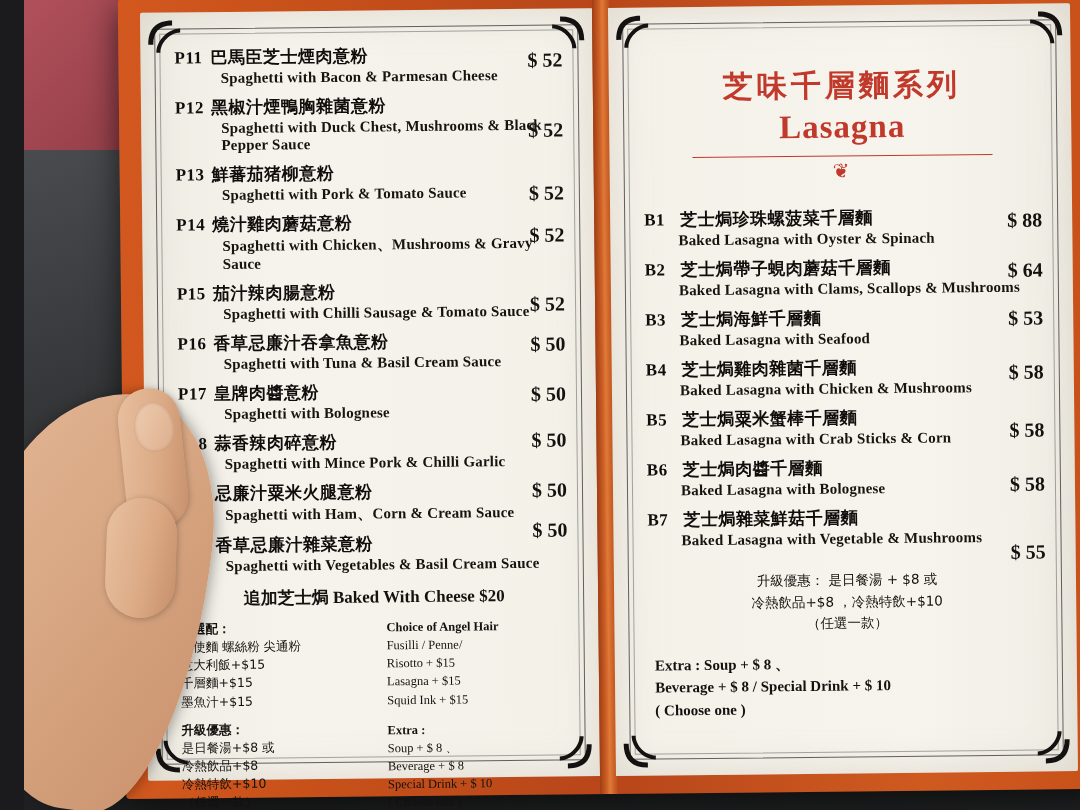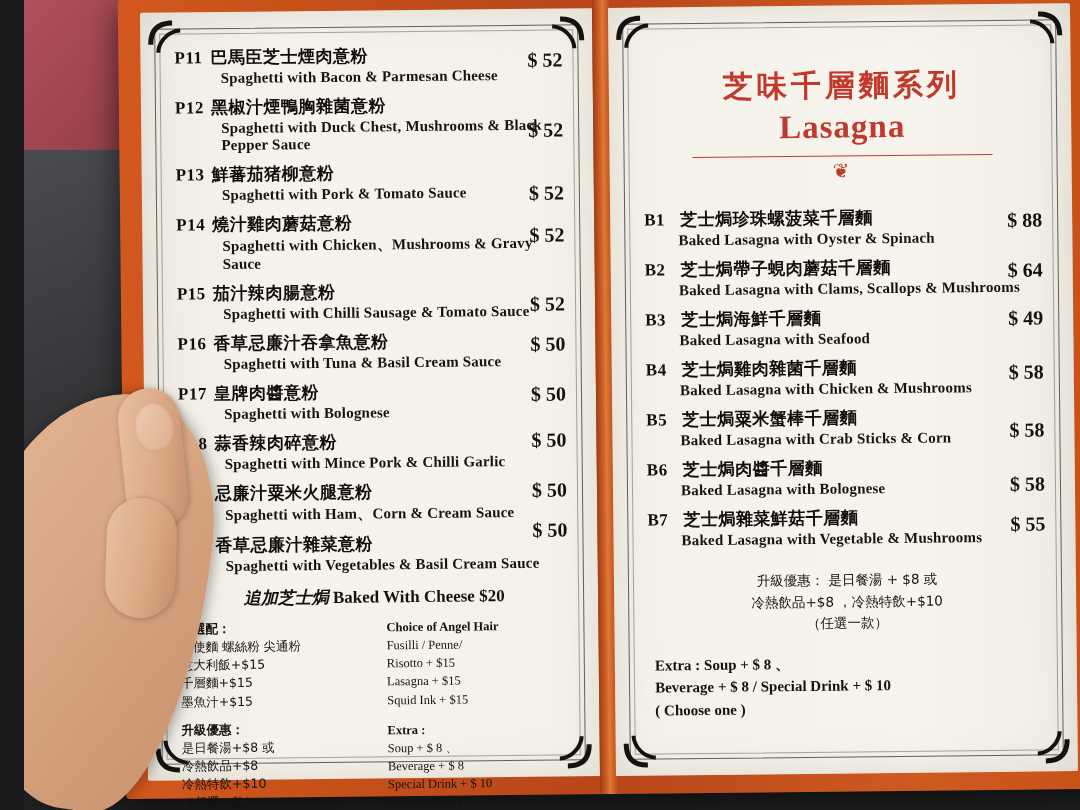--- a/index.html
+++ b/index.html
@@ -158,21 +158,21 @@
     font-family: "Liberation Serif", serif;
   }
   .indent { padding-left: 46px; }
 
   .baked-line {
     text-align: center;
     margin: 12px 0 10px 0;
     font-size: 17px;
     font-weight: bold;
   }
-  .baked-line .cn { font-family: "DejaVu Sans", sans-serif; font-style: italic; }
+  .baked-line .cn { font-family: "DejaVu Sans", sans-serif; }
 
   .notes {
     display: flex;
     gap: 24px;
     font-size: 12.5px;
     line-height: 1.45;
     margin-top: 4px;
   }
   .notes .col { flex: 1; }
   .notes .cn { font-family: "DejaVu Sans", sans-serif; }
@@ -437,21 +437,21 @@
 
           <div class="row">
             <div class="line-cn"><span class="code">B2</span><span>芝士焗帶子蜆肉蘑菇千層麵</span></div>
             <div class="line-en indent" style="padding-left:34px">Baked Lasagna with Clams, Scallops &amp; Mushrooms</div>
             <div class="price" style="top:4px">$ 64</div>
           </div>
 
           <div class="row">
             <div class="line-cn"><span class="code">B3</span><span>芝士焗海鮮千層麵</span></div>
             <div class="line-en indent" style="padding-left:34px">Baked Lasagna with Seafood</div>
-            <div class="price" style="top:2px">$ 49</div>
+            <div class="price" style="top:2px">$ 53</div>
           </div>
 
           <div class="row">
             <div class="line-cn"><span class="code">B4</span><span>芝士焗雞肉雜菌千層麵</span></div>
             <div class="line-en indent" style="padding-left:34px">Baked Lasagna with Chicken &amp; Mushrooms</div>
             <div class="price" style="top:6px">$ 58</div>
           </div>
 
           <div class="row">
             <div class="line-cn"><span class="code">B5</span><span>芝士焗粟米蟹棒千層麵</span></div>
@@ -461,21 +461,21 @@
 
           <div class="row">
             <div class="line-cn"><span class="code">B6</span><span>芝士焗肉醬千層麵</span></div>
             <div class="line-en indent" style="padding-left:34px">Baked Lasagna with Bolognese</div>
             <div class="price" style="top:18px">$ 58</div>
           </div>
 
           <div class="row">
             <div class="line-cn"><span class="code">B7</span><span>芝士焗雜菜鮮菇千層麵</span></div>
             <div class="line-en indent" style="padding-left:34px">Baked Lasagna with Vegetable &amp; Mushrooms</div>
-            <div class="price" style="top:8px">$ 55</div>
+            <div class="price" style="top:36px">$ 55</div>
           </div>
 
         </div>
 
         <div class="extra-cn">
           <div>升級優惠：  是日餐湯 + $8  或</div>
           <div>冷熱飲品+$8 ，冷熱特飲+$10</div>
           <div>（任選一款）</div>
         </div>
 

